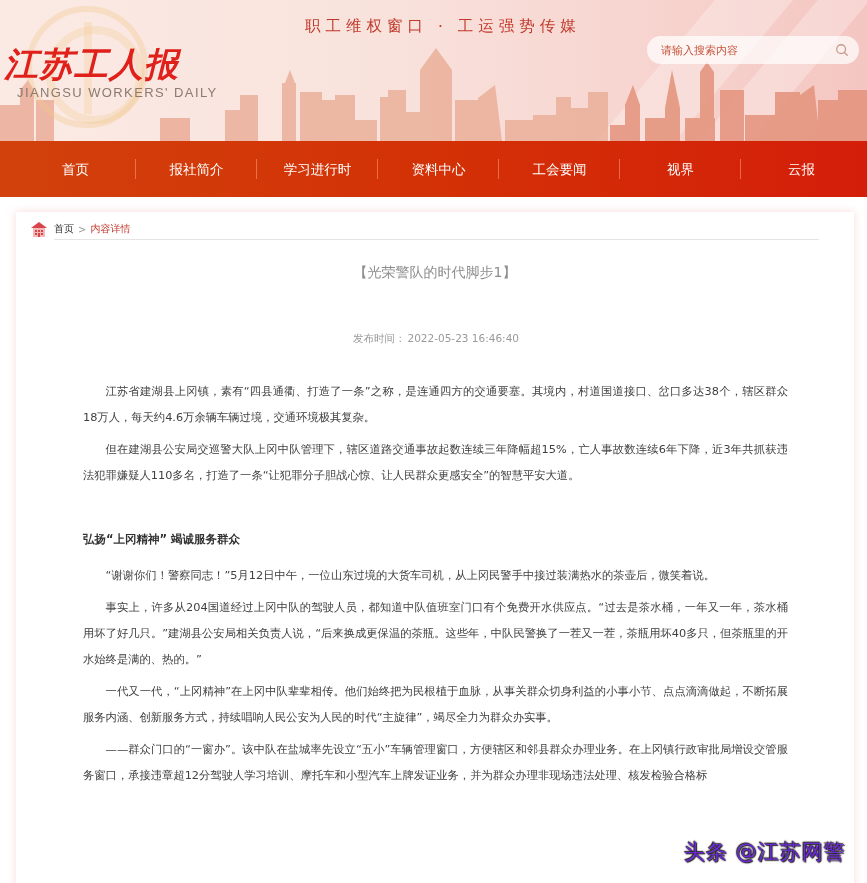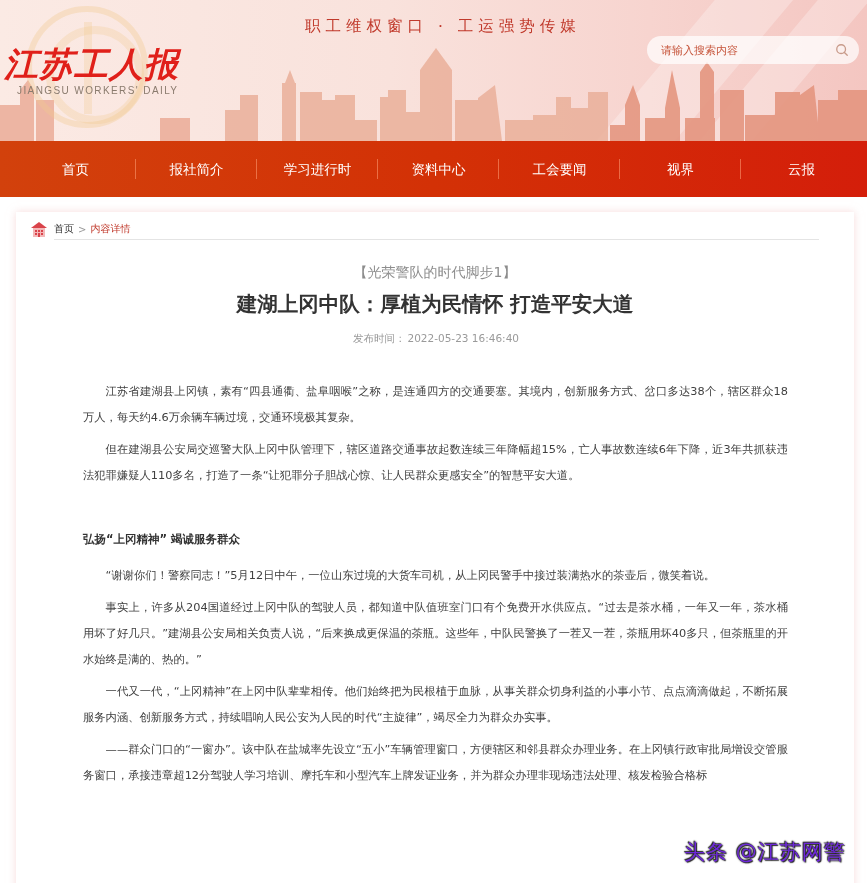--- a/index.html
+++ b/index.html
@@ -27,21 +27,21 @@
   .logo-emblem::after {
     content: ""; position: absolute; left: 52px; top: 10px; width: 8px; height: 92px;
     background: rgba(240, 200, 140, 0.28);
   }
   .logo-cn {
     position: absolute; left: 4px; top: 42px; font-family: "DejaVu Serif", serif;
     font-size: 34px; font-weight: bold; font-style: italic; color: #e0201a; letter-spacing: 1px;
   }
   .logo-en {
     position: absolute; left: 17px; top: 85px; font-family: "Liberation Sans", sans-serif;
-    font-size: 10px; letter-spacing: 1.4px; color: #8a7b6e;
+    font-size: 13px; letter-spacing: 1.4px; color: #8a7b6e;
   }
   .slogan {
     position: absolute; left: 305px; top: 16px; font-family: "DejaVu Serif", serif;
     font-size: 15.5px; color: #c0392b; letter-spacing: 5px;
   }
   .search {
     position: absolute; left: 647px; top: 16px; width: 212px; height: 28px; border-radius: 14px;
     background: rgba(255,255,255,0.72); display: flex; align-items: center; padding: 0 10px 0 14px; margin-top: 20px;
   }
   .search input {
@@ -201,27 +201,26 @@
       <rect x="11" y="13" width="2" height="2" fill="#d9434a"></rect>
       <rect x="8" y="13" width="2" height="4" fill="#d9434a"></rect>
     </svg>
     <span class="c-home">首页</span>
     <span class="c-sep">&gt;</span>
     <span class="c-cur">内容详情</span>
   </div>
   <div class="crumb-line"></div>
 
   <div class="column-tag">【光荣警队的时代脚步1】</div>
-  <div class="title">建湖上冈中队：厚植为民情怀 打造平安大道</div>
   <div class="pubtime">
     <span>发布时间：</span><span>2022-05-23 16:46:40</span>
   </div>
 
   <div class="body">
-    <p>江苏省建湖县上冈镇，素有“四县通衢、盐阜咽喉”之称，是连通四方的交通要塞。其境内，创新服务方式、岔口多达38个，辖区群众18万人，每天约4.6万余辆车辆过境，交通环境极其复杂。</p>
+    <p>江苏省建湖县上冈镇，素有“四县通衢、打造了一条”之称，是连通四方的交通要塞。其境内，村道国道接口、岔口多达38个，辖区群众18万人，每天约4.6万余辆车辆过境，交通环境极其复杂。</p>
     <p>但在建湖县公安局交巡警大队上冈中队管理下，辖区道路交通事故起数连续三年降幅超15%，亡人事故数连续6年下降，近3年共抓获违法犯罪嫌疑人110多名，打造了一条“让犯罪分子胆战心惊、让人民群众更感安全”的智慧平安大道。</p>
     <h3>弘扬“上冈精神” 竭诚服务群众</h3>
     <p>“谢谢你们！警察同志！”5月12日中午，一位山东过境的大货车司机，从上冈民警手中接过装满热水的茶壶后，微笑着说。</p>
     <p>事实上，许多从204国道经过上冈中队的驾驶人员，都知道中队值班室门口有个免费开水供应点。“过去是茶水桶，一年又一年，茶水桶用坏了好几只。”建湖县公安局相关负责人说，“后来换成更保温的茶瓶。这些年，中队民警换了一茬又一茬，茶瓶用坏40多只，但茶瓶里的开水始终是满的、热的。”</p>
     <p>一代又一代，“上冈精神”在上冈中队辈辈相传。他们始终把为民根植于血脉，从事关群众切身利益的小事小节、点点滴滴做起，不断拓展服务内涵、创新服务方式，持续唱响人民公安为人民的时代“主旋律”，竭尽全力为群众办实事。</p>
     <p>——群众门口的“一窗办”。该中队在盐城率先设立“五小”车辆管理窗口，方便辖区和邻县群众办理业务。在上冈镇行政审批局增设交管服务窗口，承接违章超12分驾驶人学习培训、摩托车和小型汽车上牌发证业务，并为群众办理非现场违法处理、核发检验合格标</p>
   </div>
 </div>
 
 <div class="watermark">头条 @江苏网警</div>

